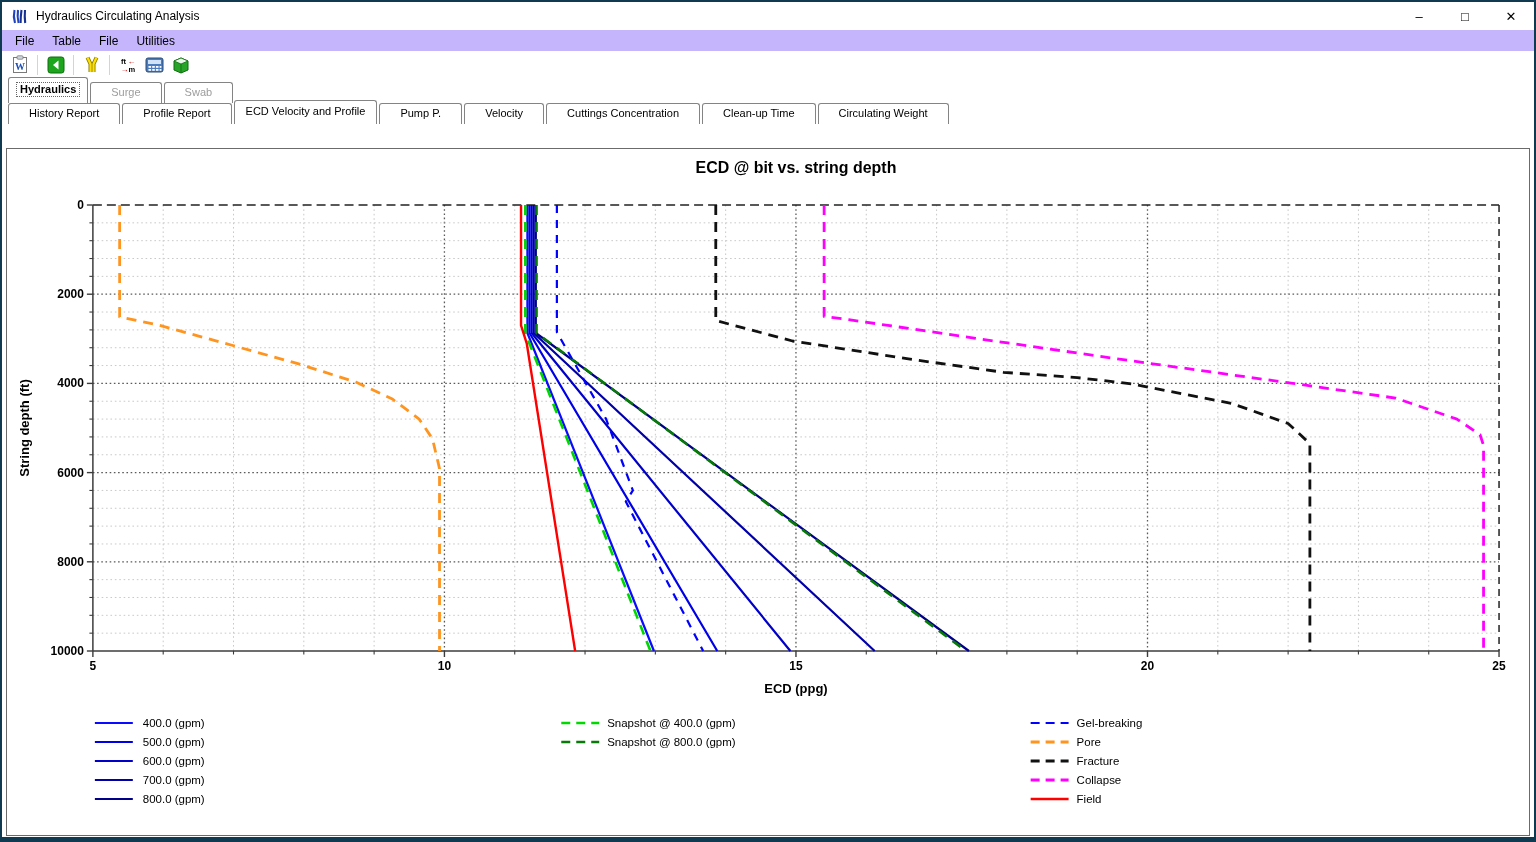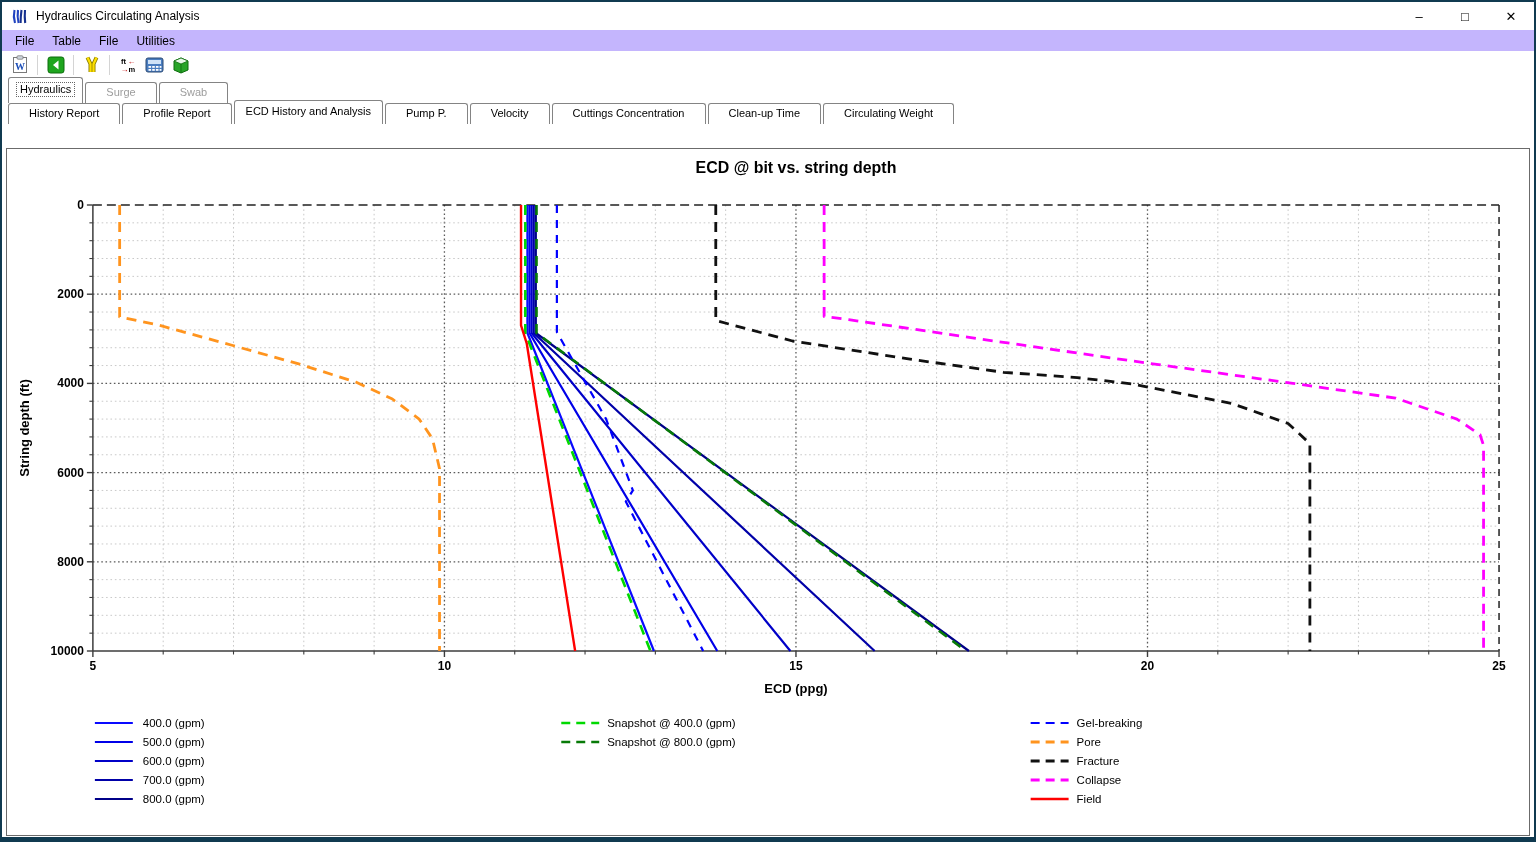--- a/index.html
+++ b/index.html
@@ -27,21 +27,21 @@
   
   .tabs-area{padding:2px 0 0 6px;background:#fff;position:relative;}
   .tabrow{position:relative;height:23px;white-space:nowrap;}
   .tabrow .tab{
     display:inline-block;font-size:11px;line-height:13px;padding:3px 20px 4px;
     border:1px solid #848484;border-bottom:none;border-radius:3px 3px 0 0;
     background:#fff;margin-right:2px;vertical-align:bottom;position:relative;z-index:1;
   }
   .tab.disabled{color:#9d9d9d;}
   .tab.active{padding:4px 11px 6px;margin-top:-3px;z-index:3;background:#fff;}
-  .tab .focus-ring{display:inline-block;border:1px dotted #666;padding:0 3px;margin:0 -4px;}
+  .tab .focus-ring{display:inline-block;border:1px dotted #666;padding:0 3px;margin:0 -4px;font-weight:bold;}
   
   .chart-panel{
     position:absolute;left:4px;right:4px;top:146px;bottom:1px;
     border:1px solid #6b6b6b;background:#fff;
   }
   .chart-panel svg{display:block;width:100%;height:100%;}
 </style>
 </head>
 <body>
 
@@ -122,21 +122,21 @@
       <svg width="19" height="18" viewBox="0 0 19 18">
         <path d="M2 14 L2 5 L9 2 L16 5 L16 14 L9 17 Z" fill="#28a428" stroke="#0c6d0c"></path>
         <path d="M9 2 L16 5 L9 8 L2 5 Z" fill="#e8f7e8" stroke="#0c6d0c" stroke-width="0.8"></path>
         <path d="M9 8 L9 17" stroke="#0c6d0c" stroke-width="0.8"></path>
       </svg>
     </button>
   </div>
 
   <div class="tabs-area">
     <div class="tabrow" id="tabrow1"><span class="tab active"><span class="focus-ring">Hydraulics</span></span><span class="tab disabled">Surge</span><span class="tab disabled">Swab</span></div>
-    <div class="tabrow" id="tabrow3"><span class="tab">History Report</span><span class="tab">Profile Report</span><span class="tab active">ECD History and Analysis</span><span class="tab">Pump P.</span><span class="tab">Velocity</span><span class="tab">Cuttings Concentration</span><span class="tab">Clean-up Time</span><span class="tab">Circulating Weight</span></div>
+    <div class="tabrow" id="tabrow3"><span class="tab">History Report</span><span class="tab">Profile Report</span><span class="tab active">ECD Velocity and Profile</span><span class="tab">Pump P.</span><span class="tab">Velocity</span><span class="tab">Cuttings Concentration</span><span class="tab">Clean-up Time</span><span class="tab">Circulating Weight</span></div>
   </div>
 
   <div class="chart-panel">
     <svg id="chart" viewBox="0 0 1524 686" preserveAspectRatio="none">
         <line x1="156.4" y1="56" x2="156.4" y2="502" stroke="#c9c9c9" stroke-width="1" stroke-dasharray="1.6 2.8"></line>
         <line x1="226.8" y1="56" x2="226.8" y2="502" stroke="#c9c9c9" stroke-width="1" stroke-dasharray="1.6 2.8"></line>
         <line x1="297.2" y1="56" x2="297.2" y2="502" stroke="#c9c9c9" stroke-width="1" stroke-dasharray="1.6 2.8"></line>
         <line x1="367.6" y1="56" x2="367.6" y2="502" stroke="#c9c9c9" stroke-width="1" stroke-dasharray="1.6 2.8"></line>
         <line x1="438" y1="56" x2="438" y2="502" stroke="#5a5a5a" stroke-width="1.3" stroke-dasharray="1.6 2.6"></line>
         <line x1="508.4" y1="56" x2="508.4" y2="502" stroke="#c9c9c9" stroke-width="1" stroke-dasharray="1.6 2.8"></line>

